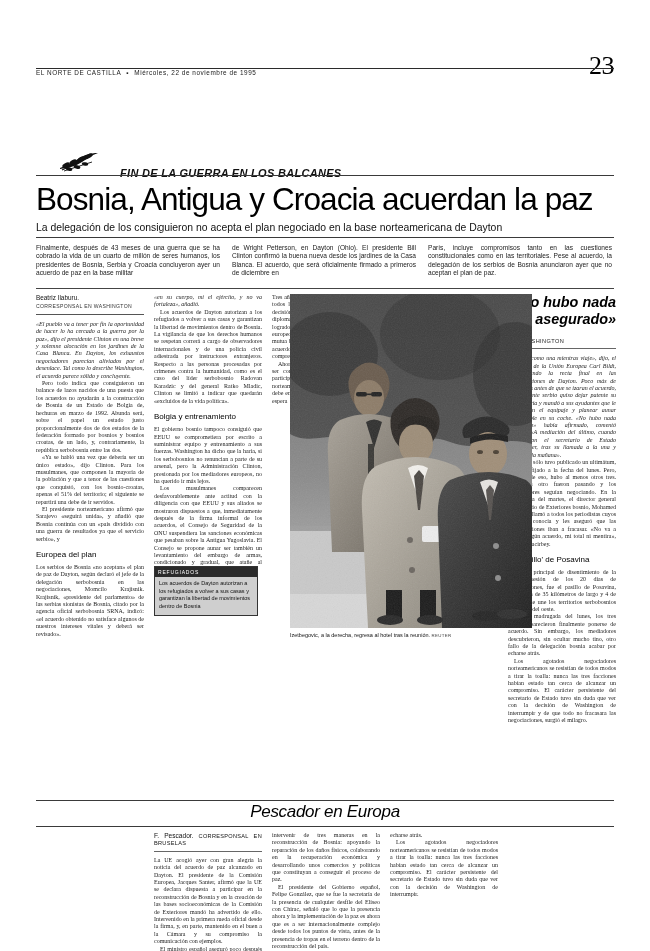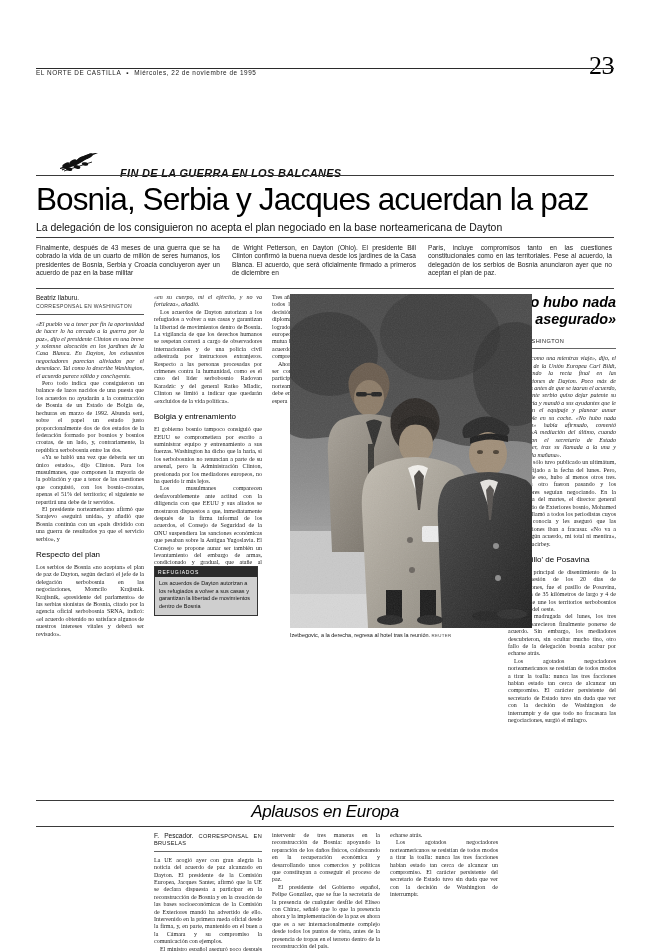--- a/index.html
+++ b/index.html
@@ -375,21 +375,21 @@
         <ellipse cx="19" cy="15" rx="3.4" ry="1.8" transform="rotate(12 19 15)"></ellipse>
         <ellipse cx="27" cy="12" rx="3.2" ry="1.7" transform="rotate(8 27 12)"></ellipse>
         <path d="M4 18 L30 6" stroke="#111" stroke-width="1.1" fill="none"></path>
         <path d="M6 19 L34 10" stroke="#111" stroke-width="0.9" fill="none"></path>
       </g>
     </svg>
     <div class="kicker-text">FIN DE LA GUERRA EN LOS BALCANES</div>
   </div>
   <div class="rule-kicker"></div>
 
-  <div class="headline">Bosnia, Serbia y Jacques acuerdan la paz</div>
+  <div class="headline">Bosnia, Antigua y Croacia acuerdan la paz</div>
   <div class="subhead">La delegación de los consiguieron no acepta el plan negociado en la base norteamericana de Dayton</div>
   <div class="rule-sub"></div>
 
   <div class="lead">
     <div class="lead-col">Finalmente, después de 43 meses de una guerra que se ha cobrado la vida de un cuarto de millón de seres humanos, los presidentes de Bosnia, Serbia y Croacia concluyeron ayer un acuerdo de paz en la base militar</div>
     <div class="lead-col">de Wright Petterson, en Dayton (Ohio). El presidente Bill Clinton confirmó la buena nueva desde los jardines de la Casa Blanca. El acuerdo, que será oficialmente firmado a primeros de diciembre en</div>
     <div class="lead-col">París, incluye compromisos tanto en las cuestiones constitucionales como en las territoriales. Pese al acuerdo, la delegación de los serbios de Bosnia anunciaron ayer que no aceptan el plan de paz.</div>
   </div>
   <div class="rule-lead"></div>
 
@@ -398,21 +398,21 @@
     <div class="col c1">
       <div class="byline">
         <span>Beatriz Ilaburu.</span>
         <span class="role">CORRESPONSAL EN WASHINGTON</span>
       </div>
       <div class="byline-rule"></div>
       <p class="bp first it">«El pueblo va a tener por fin la oportunidad de hacer lo ha cercado a la guerra por la paz», dijo el presidente Clinton en una breve y solemne alocución en los jardines de la Casa Blanca. En Dayton, los exhaustos negociadores parecían aliviados por el desenlace. Tal como lo describe Washington, el acuerdo parece sólido y concluyente.</p>
       <p class="bp">Pero todo indica que consiguieron un balance de lazos nacidos de una puesta que los acuerdos no ayudarán a la construcción de Bosnia de un Estado de Bolgia de, hechuras en marzo de 1992. Abunda será, sobre el papel un estado justo proporcionalmente dos de dos estados de la federación formado por bosnios y bosnios croatas, de un lado, y, contrariamente, la república serbobosnia entre las dos.</p>
       <p class="bp">«Ya se habló una vez que debería ser un único estado», dijo Clinton. Para los musulmanes, que componen la mayoría de la población y que a tenor de las cuestiones que conquistó, con los bosnio-croatas, apenas el 51% del territorio; el siguiente se repartirá una debe de ir servidos.</p>
       <p class="bp">El presidente norteamericano afirmó que Sarajevo «seguirá unida», y añadió que Bosnia continúa con un «país dividido con una guerra de resultados ya que el servicio serbio», y</p>
-      <div class="subhd">Respecto del plan</div>
+      <div class="subhd">Europea del plan</div>
       <p class="bp first">Los serbios de Bosnia «no aceptan» el plan de paz de Dayton, según declaró el jefe de la delegación serbobosnia en las negociaciones, Momcilo Krajisnik. Krajisnik, «presidente del parlamento» de las serbias sionistas de Bosnia, citado por la agencia oficial serbobosnia SRNA, indicó: «el acuerdo obtenido no satisface algunos de nuestros intereses vitales y deberá ser revisado».</p>
     </div>
 
     <div class="col c2">
       <p class="bp first it">«en su cuerpo, mi el ejército, y no va fortaleza», añadió.</p>
       <p class="bp">Los acuerdos de Dayton autorizan a los refugiados a volver a sus casas y garantizan la libertad de movimientos dentro de Bosnia. La vigilancia de que los derechos humanos se respetan correrá a cargo de observadores internacionales y de una policía civil adiestrada por instructores extranjeros. Respecto a las personas procesadas por crímenes contra la humanidad, como es el caso del líder serbobosnio Radovan Karadzic y del general Ratko Mladic, Clinton se limitó a indicar que quedarán «excluidos de la vida política».</p>
       <div class="subhd">Bolgia y entrenamiento</div>
       <p class="bp first">El gobierno bosnio tampoco consiguió que EEUU se comprometiera por escrito a suministrar equipo y entrenamiento a sus fuerzas. Washington ha dicho que la haría, si los serbobosnios no renuncian a parte de su arsenal, pero la Administración Clinton, presionada por los mediadores europeos, no ha querido ir más lejos.</p>
       <p class="bp">Los musulmanes comparecen desfavorablemente ante actitud con la diligencia con que EEUU y sus aliados se mostraron dispuestos a que, inmediatamente después de la firma informal de los acuerdos, el Consejo de Seguridad de la ONU suspendiera las sanciones económicas que pesaban sobre la Antigua Yugoslavia. El Consejo se propone aunar ser también un levantamiento del embargo de armas, condicionado y gradual, que atañe al territorio de la antigua Yugoslavia.</p>
     </div>
@@ -536,21 +536,21 @@
       </svg>
       <div class="caption">
         <span>Izetbegovic, a la derecha, regresa al hotel tras la reunión.</span>
         <span class="credit">REUTER</span>
       </div>
     </div>
 
   </div>
 
   <div class="bottom-rule"></div>
-  <div class="bottom-title">Aplausos en Europa</div>
+  <div class="bottom-title">Pescador en Europa</div>
   <div class="bottom-rule2"></div>
 
   <div class="bottomgrid">
     <div class="bcol b1">
       <div class="bbyline">
         <span class="nm">F. Pescador.</span>
         <span>CORRESPONSAL EN BRUSELAS</span>
       </div>
       <div class="bbyline-rule"></div>
       <p class="bp first">La UE acogió ayer con gran alegría la noticia del acuerdo de paz alcanzado en Dayton. El presidente de la Comisión Europea, Jacques Santer, afirmó que la UE se declara dispuesta a participar en la reconstrucción de Bosnia y en la creación de las bases socioeconómicas de la Comisión de Exteriores mandó ha advertido de ello. Intervenido en la primera rueda oficial desde la firma, y, en parte, mantenido en el buen a la Cámara y su compromiso la comunicación con ejemplos.</p>

